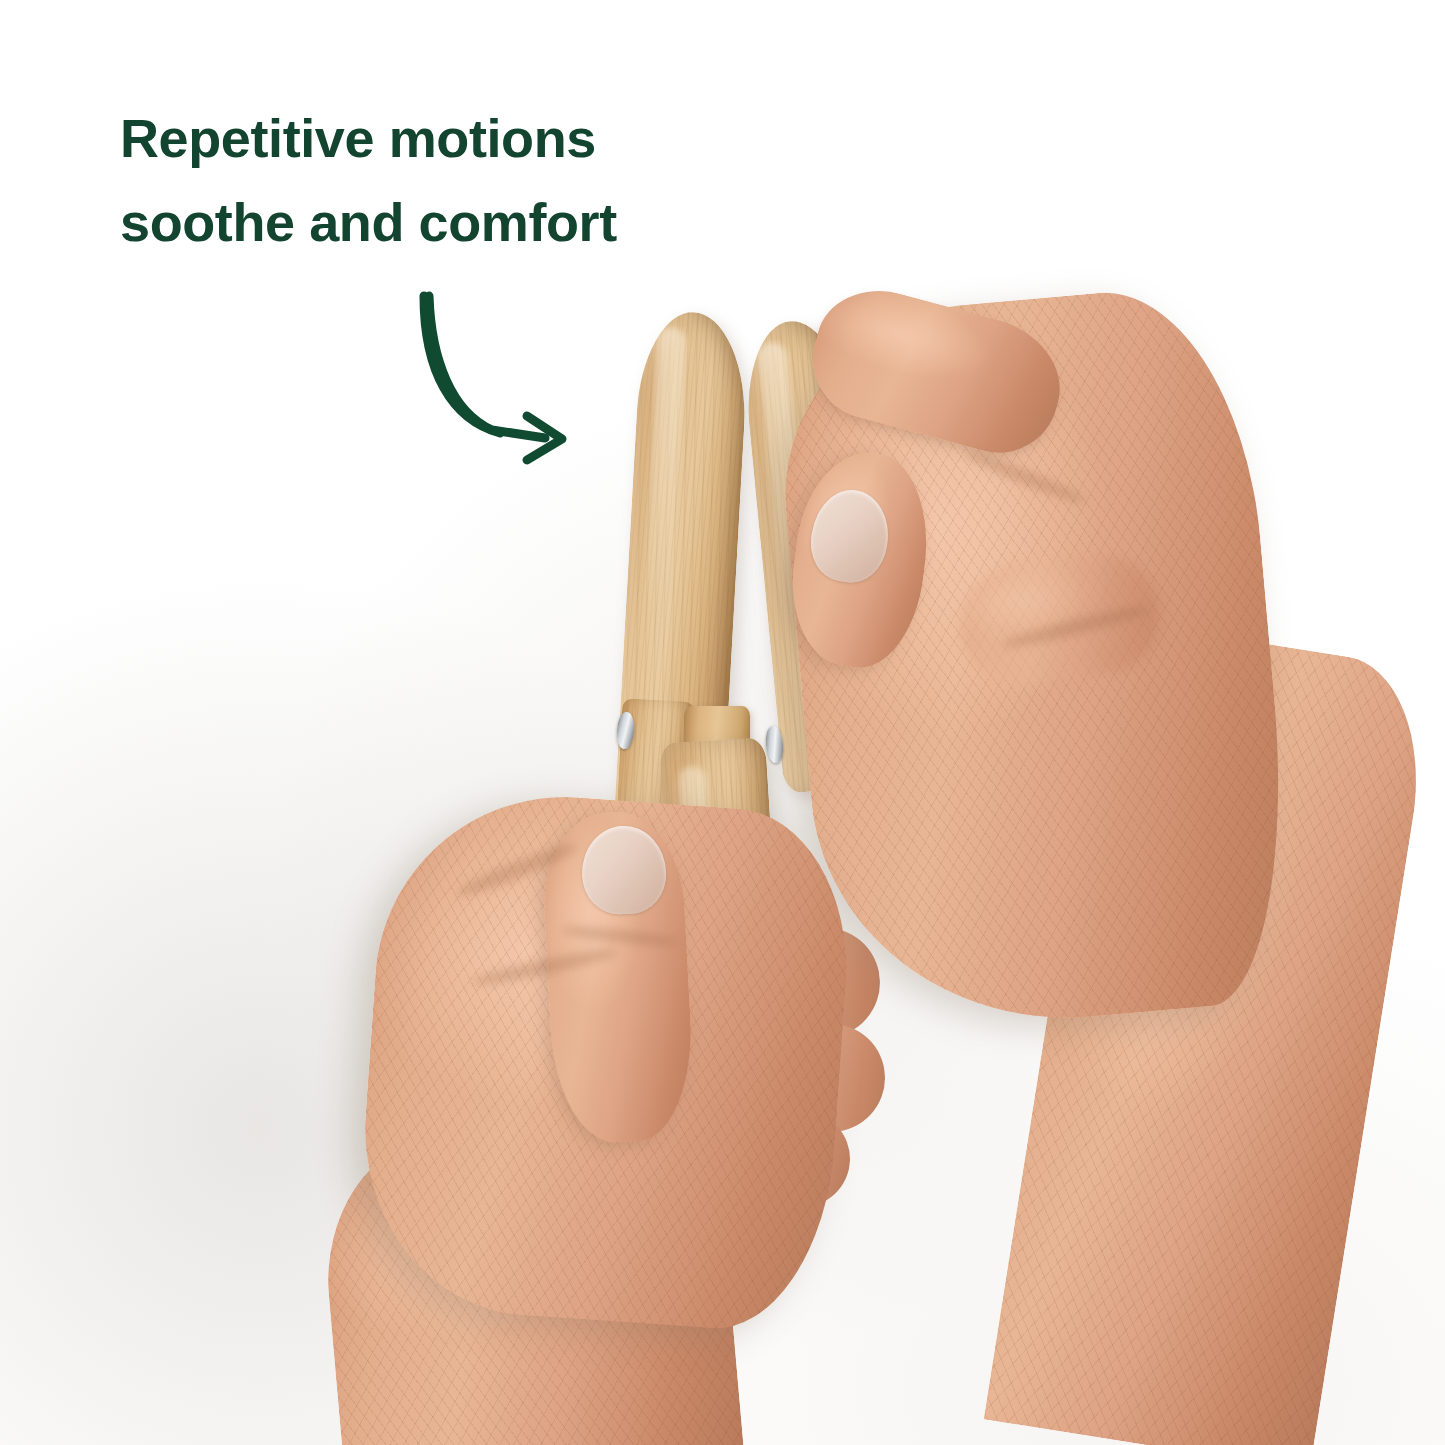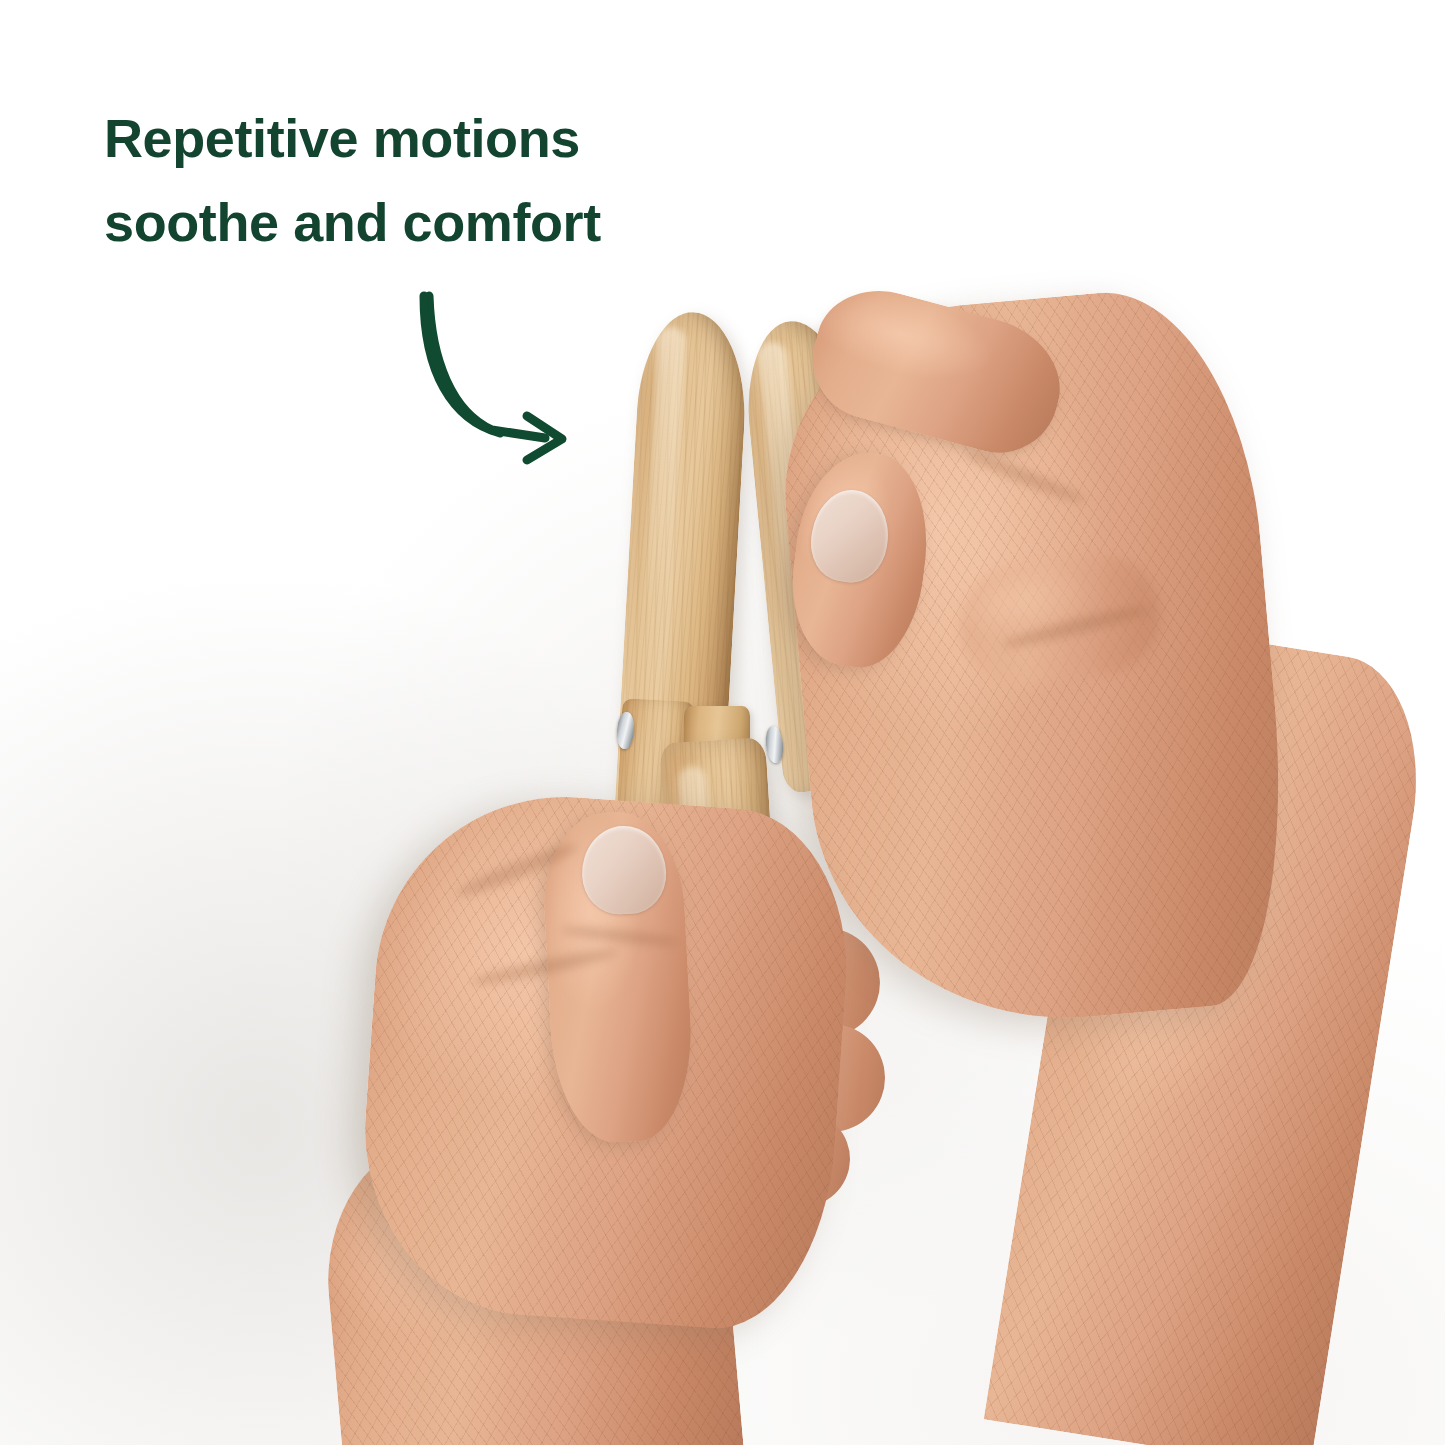--- a/index.html
+++ b/index.html
@@ -19,21 +19,21 @@
     position:absolute;inset:0;
     background:
       radial-gradient(circle at 18% 78%, rgba(214,210,205,.55) 0%, rgba(214,210,205,0) 34%),
       radial-gradient(circle at 52% 60%, rgba(222,218,212,.40) 0%, rgba(222,218,212,0) 42%),
       radial-gradient(ellipse 70% 50% at 78% 96%, rgba(228,224,219,.35) 0%, rgba(228,224,219,0) 70%);
   }
 
   
   .headline{
     position:absolute;
-    left:104px; top:96px;
+    left:120px; top:96px;
     width:640px;
     color:#124430;
     font-family:"Liberation Sans","DejaVu Sans",sans-serif;
     font-weight:700;
     font-size:54px;
     line-height:1.56;
     letter-spacing:-0.4px;
     white-space:pre-line;
   }
 

